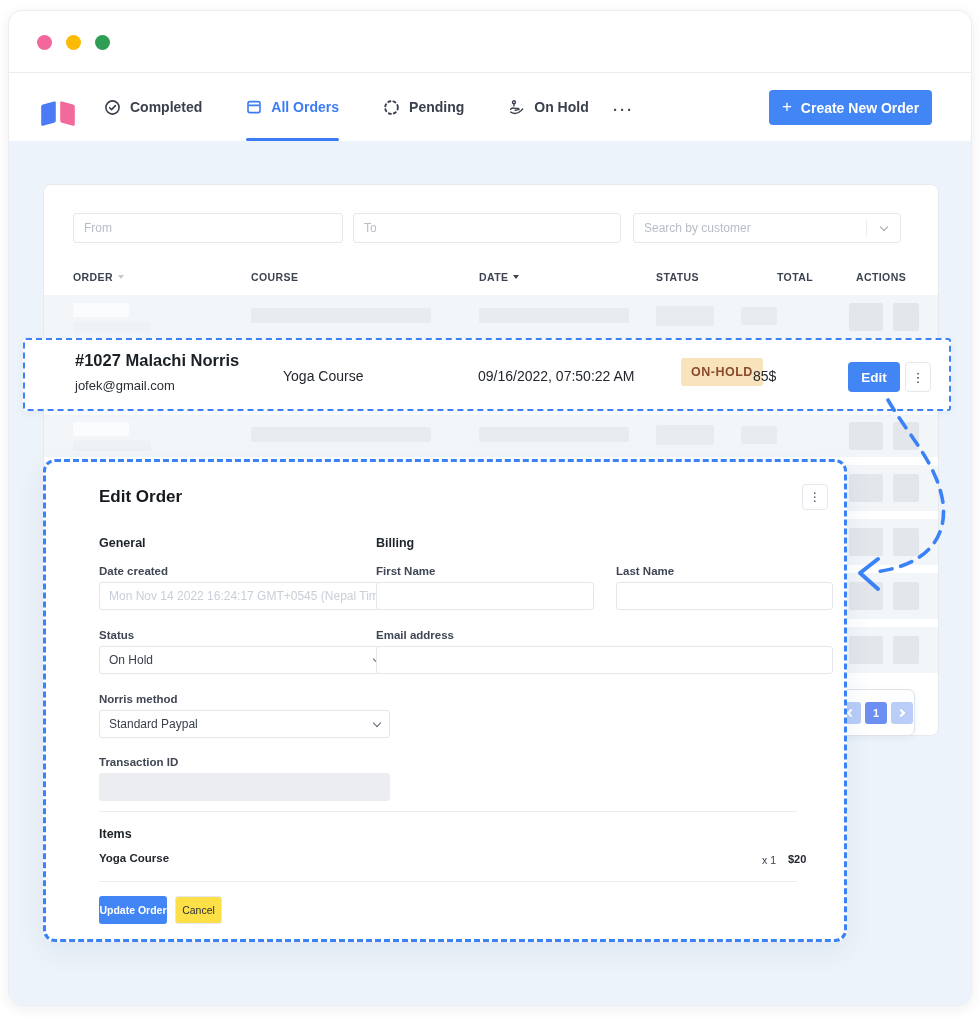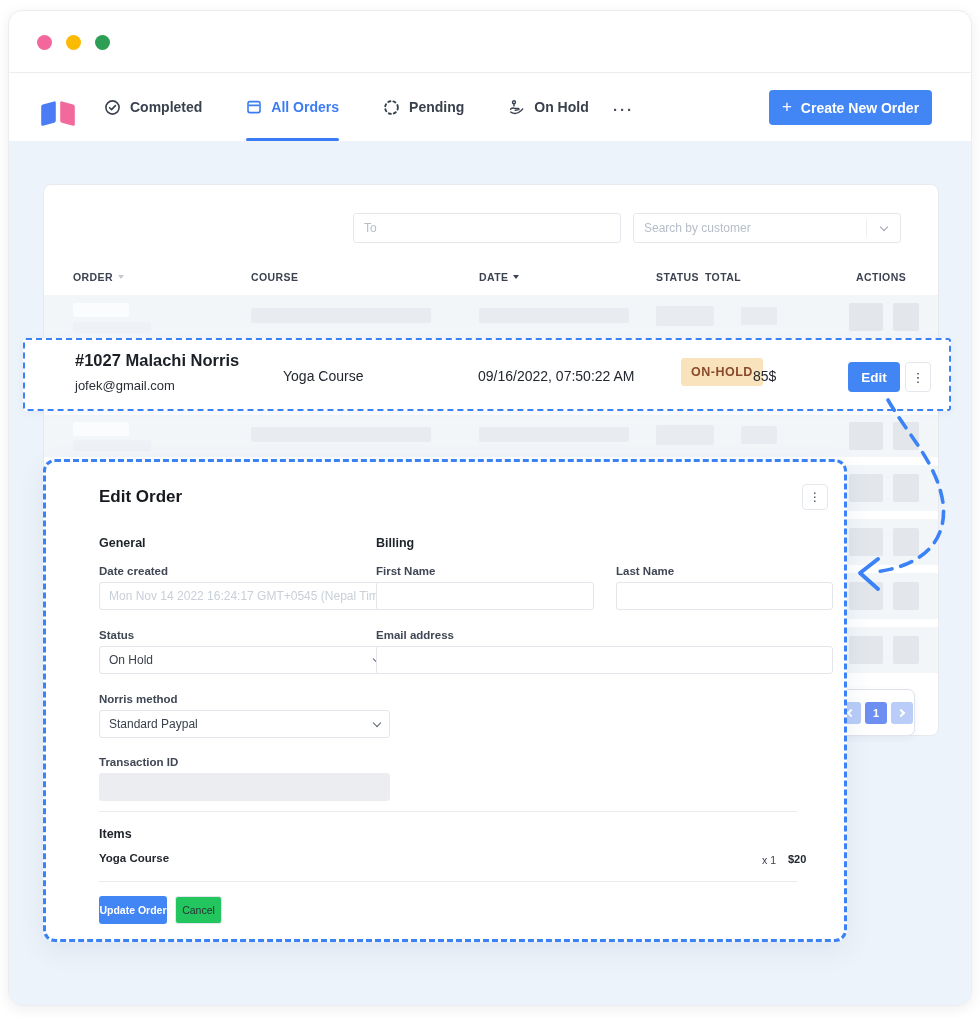--- a/index.html
+++ b/index.html
@@ -83,21 +83,21 @@
   .m-input.ghost { color:#c9cfd8; }
   .m-input.disabled { background:#ebedf0; border:none; }
   .m-select { position:absolute; height:28px; border:1px solid #e3e6ea; border-radius:3px; background:#fff; font-size:12px; color:#3a414d; display:flex; align-items:center; padding:0 9px; justify-content:space-between; cursor:pointer; }
   .chev { width:6px; height:6px; border-right:1.7px solid #5b6470; border-bottom:1.7px solid #5b6470; transform:rotate(45deg); margin-top:-3px; }
   .m-div { position:absolute; left:53px; width:698px; height:1px; background:#ececef; }
   .items-h { position:absolute; left:53px; top:365px; font-size:12.5px; font-weight:800; color:#1e232a; }
   .item-name { position:absolute; left:53px; top:390px; font-size:11.5px; font-weight:700; color:#23272e; }
   .item-qty { position:absolute; left:716px; top:392px; font-size:10.5px; color:#3a414d; }
   .item-price { position:absolute; left:742px; top:391px; font-size:11px; font-weight:700; color:#23272e; }
   .upd-btn { position:absolute; left:53px; top:434px; width:68px; height:28px; background:#4285f4; border:none; border-radius:3px; color:#fff; font-size:10.5px; font-weight:700; cursor:pointer; font-family:"Liberation Sans",sans-serif; }
-  .cancel-btn { position:absolute; left:129px; top:434px; width:47px; height:28px; background:#22c55e; border:1px solid #e4e7ec; border-radius:3px; color:#2b2f36; font-size:10.5px; cursor:pointer; font-family:"Liberation Sans",sans-serif; }
+  .cancel-btn { position:absolute; left:129px; top:434px; width:47px; height:28px; background:#fde047; border:1px solid #e4e7ec; border-radius:3px; color:#2b2f36; font-size:10.5px; cursor:pointer; font-family:"Liberation Sans",sans-serif; }
 
   .arrow-svg { position:absolute; left:0; top:0; width:964px; height:996px; pointer-events:none; }
 </style>
 </head>
 <body>
 
 <div class="stage">
   <div class="window">
 
     <div class="dots">
@@ -148,20 +148,21 @@
     <div class="more-dots">···</div>
 
     <button class="create-btn">
       <span class="plus">+</span>
       <span>Create New Order</span>
     </button>
 
     <div class="content-bg"></div>
     <div class="card"></div>
 
+    <input id="f-from" class="f-input" placeholder="From" style="">
     <input id="f-to" class="f-input" placeholder="To" style="">
     <div class="search-wrap">
       <input placeholder="Search by customer" style="">
       <span class="search-chev">
           <span class="chev" style="border-color:#9aa1ac"></span>
         </span>
     </div>
 
     <div class="thead">
       <div class="th" style="left:64px">
@@ -171,21 +172,21 @@
       <div class="th" style="left:242px">
         <span>COURSE</span>
       </div>
       <div class="th" style="left:470px">
         <span>DATE</span>
         <span class="caret-dk"></span>
       </div>
       <div class="th" style="left:647px">
         <span>STATUS</span>
       </div>
-      <div class="th" style="left:696px">
+      <div class="th" style="left:768px">
         <span>TOTAL</span>
       </div>
       <div class="th" style="left:847px">
         <span>ACTIONS</span>
       </div>
     </div>
 
     <div class="band" style="top:284px">
       <div class="blk white" style="left:29px;top:8px;width:56px;height:14px"></div>
       <div class="blk" style="left:29px;top:27px;width:78px;height:11px;background:#eef1f5"></div>

